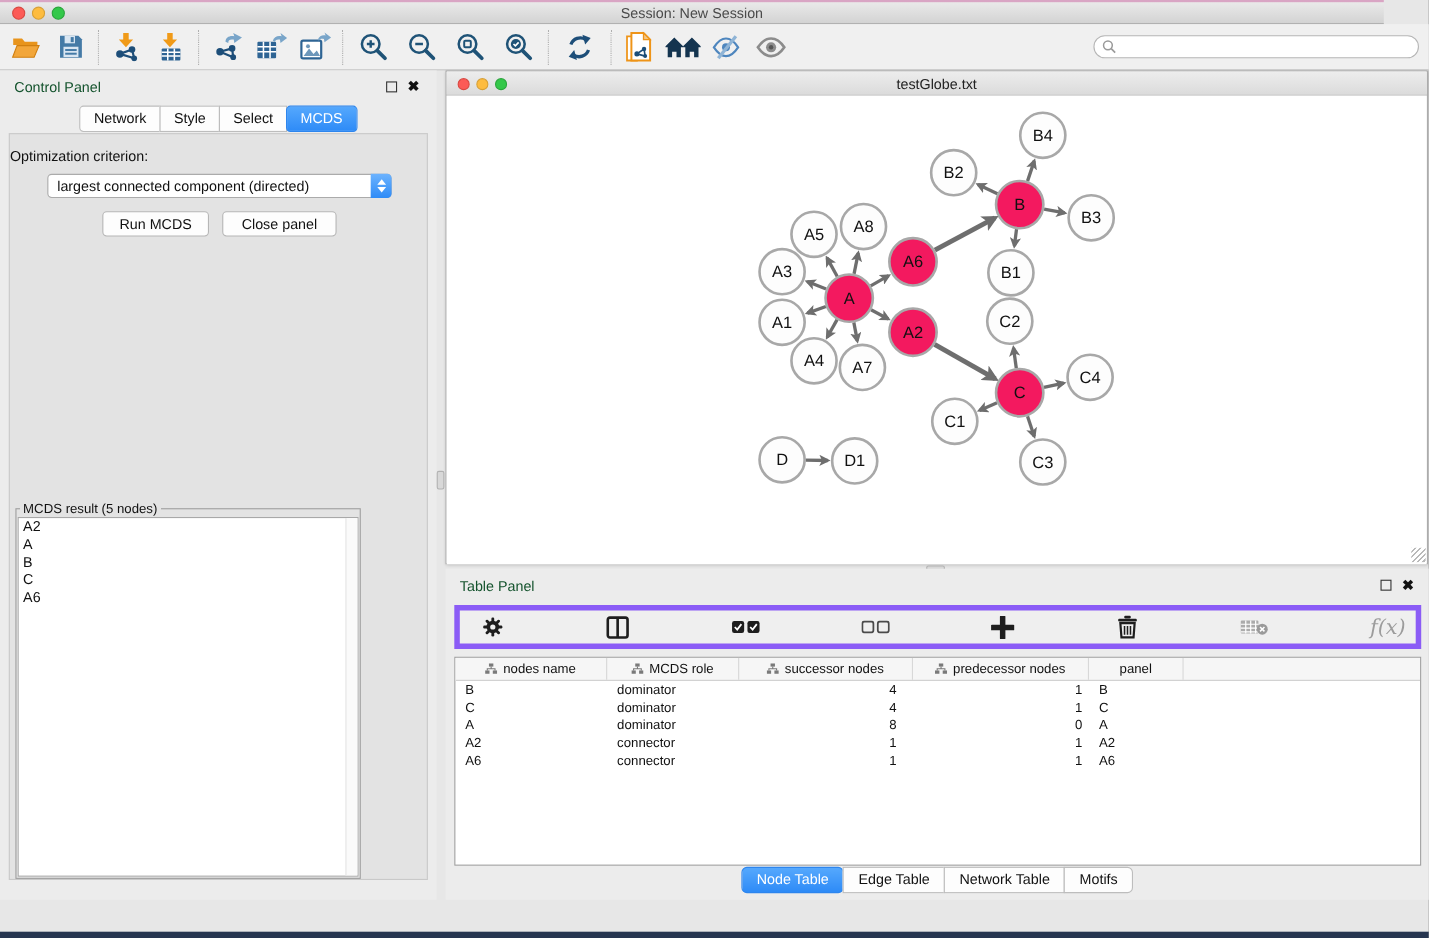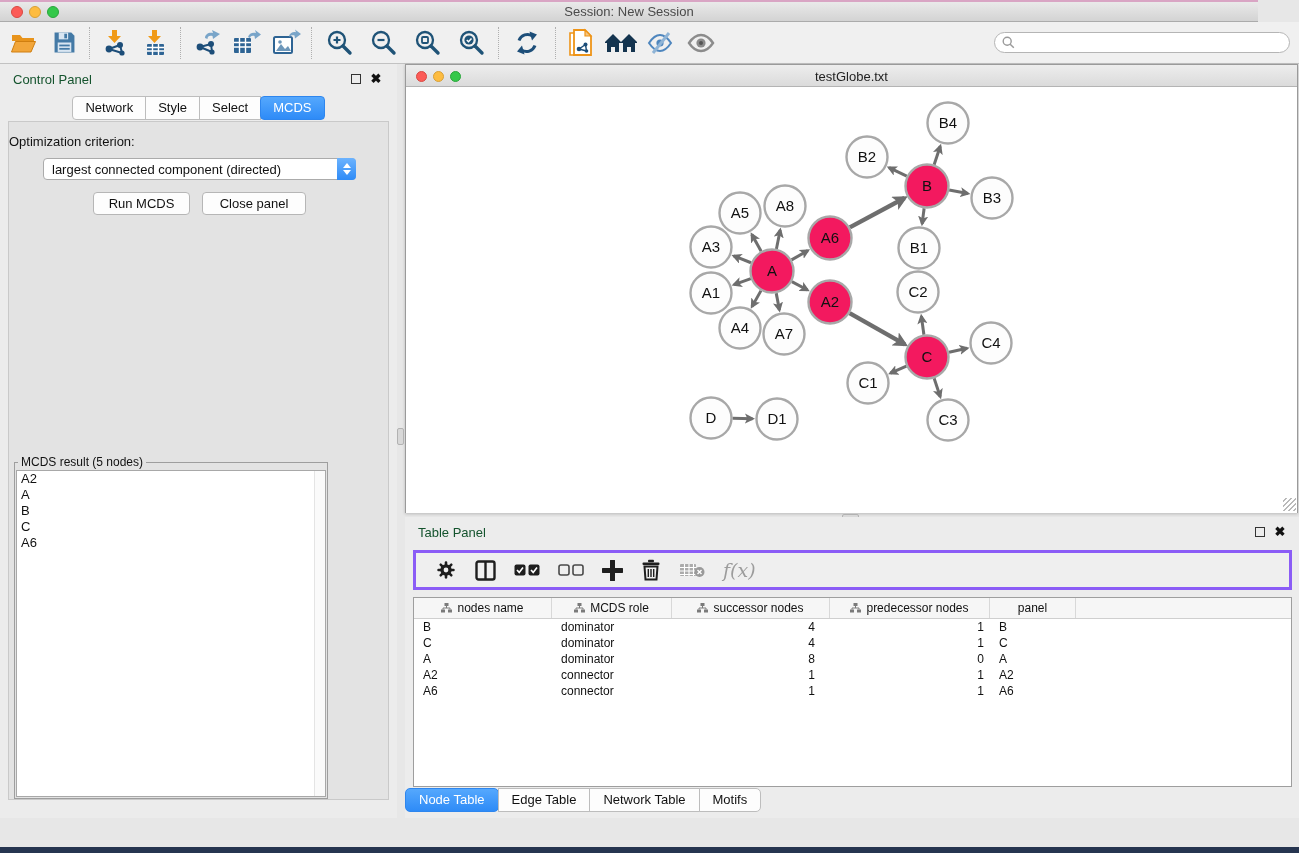--- a/index.html
+++ b/index.html
@@ -94,33 +94,33 @@
   .net-canvas { position:absolute; left:0; top:22px; width:891px; height:426px; background:#fff; overflow:hidden; }
   .resize-grip { position:absolute; right:1px; bottom:1px; width:13px; height:13px;
     background:repeating-linear-gradient(135deg, transparent 0 2px, #B9B9B9 2px 3.5px); cursor:nwse-resize; }
   
   .grip-v { position:absolute; left:397px; top:428px; width:7px; height:17px; background:#D8D8D8; border:1px solid #B2B2B2; border-radius:2px; cursor:col-resize; }
   .grip-h { position:absolute; left:842px; top:514px; width:17px; height:7px; background:#D8D8D8; border:1px solid #B2B2B2; border-radius:2px; cursor:row-resize; }
   
   .table-panel { position:absolute; left:405px; top:517px; width:894px; height:301px; background:#ECECEC; }
   .tp-toolbar {
     position:absolute; left:8px; top:33px; width:879px; height:40px;
-    background:#EFEFEF; border:3px solid #8b5cf6; display:flex; align-items:center; padding-left:10px;
+    background:#EFEFEF; border:5px solid #8b5cf6; display:flex; align-items:center; padding-left:10px;justify-content:space-between;
   }
   .tp-btn { border:none; background:transparent; height:34px; padding:0 9px; display:flex; align-items:center; justify-content:center; cursor:pointer; }
   .fx-label { font-family:"DejaVu Serif", serif; font-style:italic; font-size:19px; color:#9C9C9C; }
   .tbl { position:absolute; left:8px; top:80px; width:879px; height:190px; background:#fff; border:1px solid #9E9E9E; overflow:hidden; }
   .tbl-head { display:flex; height:21px; background:#F6F6F6; border-bottom:1px solid #CFCFCF; }
   .th { display:flex; align-items:center; justify-content:center; gap:5px; font-size:12px; color:#111; border-right:1px solid #D8D8D8; overflow:hidden; }
   .tbl-row { display:flex; height:16px; cursor:default; }
   .td { font-size:12px; color:#111; line-height:16px; white-space:nowrap; overflow:hidden; }
   .td.left { text-align:left; padding-left:9px; }
   .td.right { text-align:right; padding-right:15px; }
   .td.right2 { text-align:right; padding-right:6px; }
-  .table-tabs { position:absolute; left:0; top:271px; width:100%; display:flex; }
+  .table-tabs { position:absolute; left:0; top:271px; width:100%; display:flex; justify-content:center; }
   .t-tab {
     font-size:13px; padding:3px 13px 4px; background:#FDFDFD; border:1px solid #BDBDBD;
     margin-left:-1px; cursor:pointer; color:#111;
   }
   .t-tab:first-child { border-radius:5px 0 0 5px; margin-left:0; }
   .t-tab:last-child { border-radius:0 5px 5px 0; }
   .t-tab.active { background:linear-gradient(#55A8FD,#2E8BF7); color:#fff; border-color:#2E86EE; border-radius:5px; }
   
   .statusbar { position:absolute; left:0; top:818px; width:1299px; height:29px; background:#ECECEC; border-top:1px solid #CFCFCF; }
   .list-btn { position:absolute; left:10px; top:4px; width:27px; height:22px; background:#F4F4F4; border:1px solid #ADADAD; display:flex; align-items:center; justify-content:center; cursor:pointer; }

